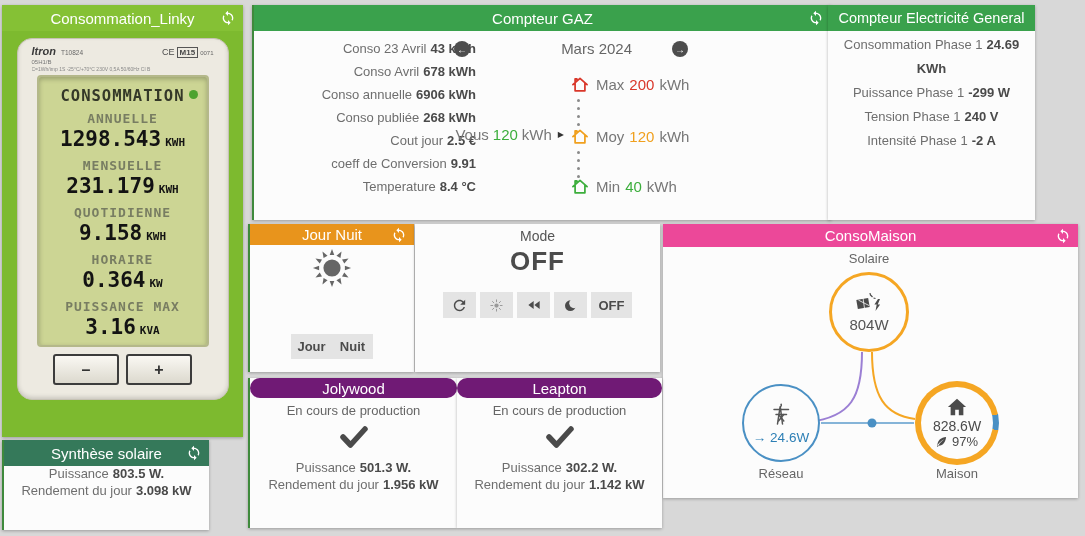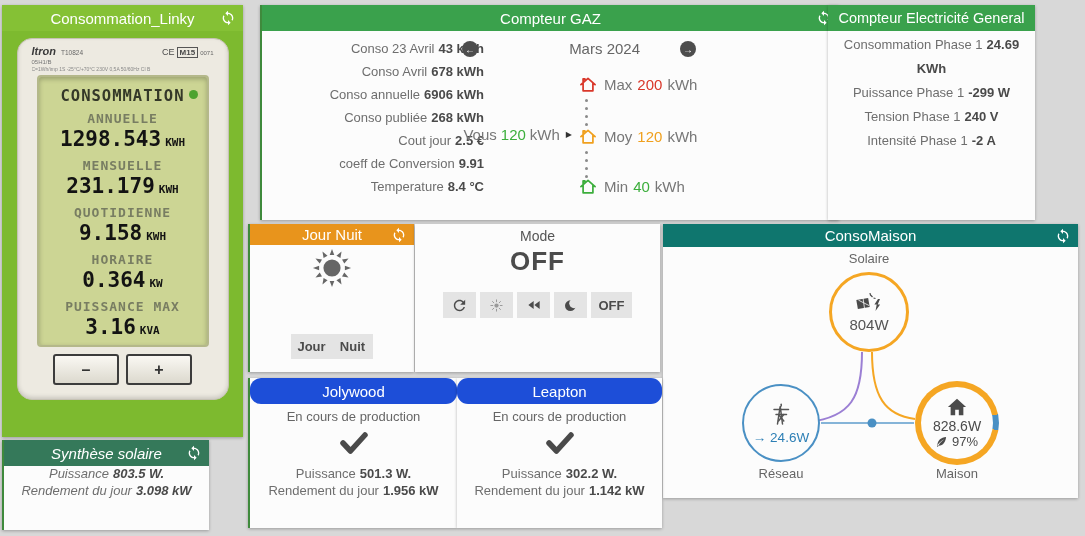--- a/index.html
+++ b/index.html
@@ -28,21 +28,21 @@
   .lcd-group{margin-top:3px;}
   .lcd-label{font-size:13px;font-weight:bold;color:#787d62;letter-spacing:1px;line-height:16px;}
   .lcd-value{font-size:21px;font-weight:bold;color:#131313;line-height:25px;}
   .lcd-unit{font-size:11px;margin-left:4px;text-transform:uppercase;}
   .meter-btns{display:flex;justify-content:center;gap:7px;margin-top:7px;}
   .mbtn{width:62px;height:27px;background:linear-gradient(#faf8f3,#dcd9ce);border:2px solid #3c3c3c;border-radius:3px;font-size:16px;font-weight:bold;color:#333;display:flex;align-items:center;justify-content:center;cursor:pointer;}
   
   .ln{color:#6e6e6e;font-size:13px;}
   .ln b{color:#4a4a4a;margin-left:4px;font-weight:bold;}
   
-  #gaz{left:260px;top:5px;width:577px;height:215px;}
+  #gaz{left:252px;top:5px;width:577px;height:215px;}
   #gaz .w-head{height:26px;background:#3aa14c;}
   .gaz-body{position:relative;height:189px;}
   .gaz-stats{position:absolute;left:10px;top:6px;width:212px;text-align:right;}
   .gaz-stats .ln{line-height:23px;display:block;}
   .nav-circle{position:absolute;top:10px;width:16px;height:16px;border-radius:50%;background:#4d4d4d;color:#fff;font-size:10px;font-weight:bold;display:flex;align-items:center;justify-content:center;cursor:pointer;}
   .month{position:absolute;left:258px;top:9px;width:120px;text-align:right;font-size:15px;color:#666;}
   .gauge-row{position:absolute;left:316px;height:22px;display:flex;align-items:center;font-size:15px;color:#777;}
   .gauge-row .glab{margin-left:6px;}
   .gauge-row .gval{margin-left:5px;}
   .gauge-row .gunit{margin-left:5px;}
@@ -68,44 +68,44 @@
   #chauf{left:415px;top:224px;width:245px;height:148px;}
   #chauf .w-head{height:21px;background:#3a7ca8;}
   .ch-body{position:relative;height:127px;text-align:center;}
   .mode-label{font-size:14px;color:#555;margin-top:4px;}
   .mode-value{font-size:26px;font-weight:bold;color:#4b4b4b;letter-spacing:1px;margin-top:2px;}
   .ch-btns{position:absolute;top:64px;width:100%;display:flex;justify-content:center;gap:4px;}
   .cbtn{width:33px;height:26px;background:#e4e4e4;display:flex;align-items:center;justify-content:center;cursor:pointer;}
   .cbtn.off{width:41px;font-size:13px;font-weight:bold;color:#4b4b4b;}
   
   #conso{left:663px;top:224px;width:415px;height:274px;}
-  #conso .w-head{height:23px;background:#0f766e;}
+  #conso .w-head{height:23px;background:#ec4899;}
   .cm-body{position:relative;height:251px;}
   .cm-label{position:absolute;font-size:13px;color:#666;text-align:center;transform:translateX(-50%);}
   .circle{position:absolute;border-radius:50%;background:#fcfcfc;display:flex;flex-direction:column;align-items:center;justify-content:center;box-sizing:border-box;}
   .c-solar{left:166px;top:25px;width:80px;height:80px;border:3px solid #f5a623;}
   .c-grid{left:79px;top:137px;width:78px;height:78px;border:2.5px solid #4a90c4;}
   .c-house{left:252px;top:134px;width:84px;height:84px;background:conic-gradient(#f5a623 0deg 78deg,#4a90c4 78deg 100deg,#f5a623 100deg 360deg);}
   .c-house::before{content:"";position:absolute;inset:6px;border-radius:50%;background:#fcfcfc;}
   .c-house>*{position:relative;}
   .solar-val{font-size:15px;color:#555;margin-top:2px;}
   .grid-val{font-size:13.5px;color:#2d7fb5;margin-top:2px;}
   .house-val{font-size:14px;color:#4b4b4b;margin-top:1px;}
   .house-pct{font-size:13px;color:#4b4b4b;display:flex;align-items:center;gap:5px;}
   .cm-lines{position:absolute;left:0;top:0;}
   
-  .prod .w-head{height:26px;background:#1d4ed8;border-radius:11px;}
+  .prod .w-head{height:20px;background:#701a75;border-radius:11px;}
   #joly{left:248px;top:378px;width:207px;height:150px;}
   #leap{left:457px;top:378px;width:205px;height:150px;}
   .prod-body{text-align:center;padding-top:4px;}
   .prod-status{font-size:13px;color:#666;line-height:18px;}
   .prod-check{margin-top:4px;}
   .prod-lines{margin-top:6px;}
   .prod-lines .ln{line-height:16.5px;display:block;}
-  #synth{left:2px;top:440px;width:205px;height:90px;font-style:italic;}
+  #synth{left:2px;top:440px;width:205px;height:90px;}
   #synth .w-head{height:26px;background:#35795a;}
   .synth-body{text-align:center;padding-top:0;}
   .synth-body .ln{line-height:16.5px;display:block;}
 </style>
 </head>
 <body>
 
 <div class="widget" id="linky">
   <div class="w-head">
     <span>Consommation_Linky</span>

